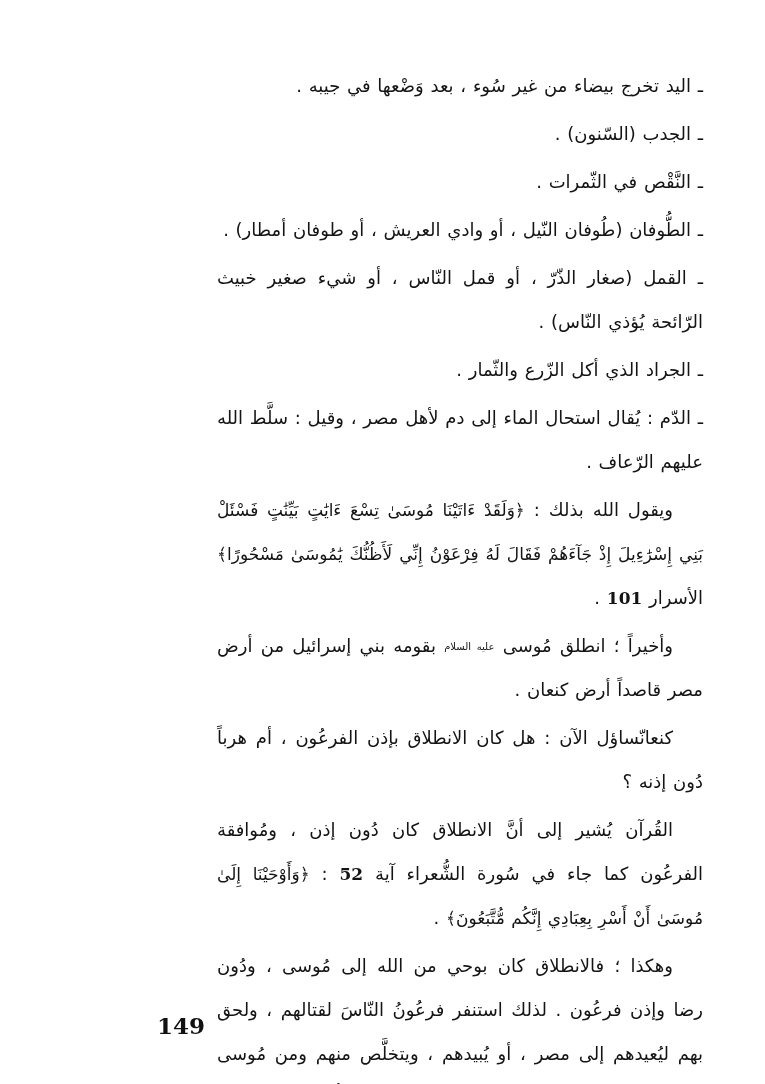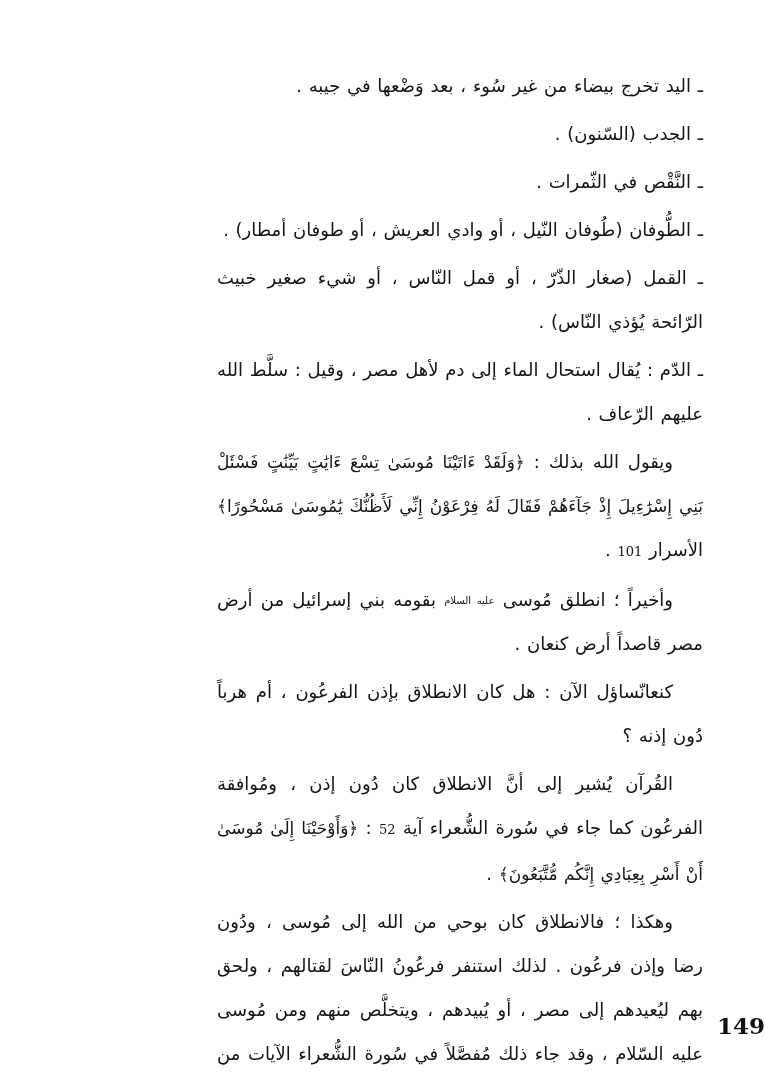--- a/index.html
+++ b/index.html
@@ -42,29 +42,29 @@
   }
   .honorific {
     font-size: 10px;
     line-height: 8px;
     letter-spacing: -0.5px;
     vertical-align: 2px;
     white-space: nowrap;
   }
   .num {
     font-family: "DejaVu Serif", serif;
-    font-weight: normal;
-    font-size: 13px;
+    font-weight: bold;
+    font-size: 17px;
   }
   .page-number {
     position: absolute;
     top: 1012px;
     left: 0;
     right: 0;
-    text-align: right;
+    text-align: left;
     direction: ltr;
     font-family: "DejaVu Serif", serif;
     font-weight: bold;
     font-size: 23px;
     color: #111111;
   }
 </style>
 </head>
 <body>
 
@@ -74,20 +74,21 @@
     <p class="li"><span>ـ اليد تخرج بيضاء من غير سُوء ، بعد وَضْعها في جيبه .</span></p>
 
     <p class="li"><span>ـ الجدب (السّنون) .</span></p>
 
     <p class="li"><span>ـ النَّقْص في الثّمرات .</span></p>
 
     <p class="li"><span>ـ الطُّوفان (طُوفان النّيل ، أو وادي العريش ، أو طوفان أمطار) .</span></p>
 
     <p class="li"><span>ـ القمل (صغار الذّرّ ، أو قمل النّاس ، أو شيء صغير خبيث الرّائحة يُؤذي النّاس) .</span></p>
 
+    <p class="li"><span>ـ الجراد الذي أكل الزّرع والثّمار .</span></p>
 
 
     <p class="li"><span>ـ الدّم : يُقال استحال الماء إلى دم لأهل مصر ، وقيل : سلَّط الله عليهم الرّعاف .</span></p>
 
     <p class="para"><span>ويقول الله بذلك : </span><span class="quran">﴿وَلَقَدْ ءَاتَيْنَا مُوسَىٰ تِسْعَ ءَايَٰتٍ بَيِّنَٰتٍ فَسْئَلْ بَنِي إِسْرَٰءِيلَ إِذْ جَآءَهُمْ فَقَالَ لَهُ فِرْعَوْنُ إِنِّي لَأَظُنُّكَ يَٰمُوسَىٰ مَسْحُورًا﴾</span><span> الأسرار <span class="num">101</span> .</span></p>
 
 
     <p class="para"><span>وأخيراً ؛ انطلق مُوسى </span><span class="honorific">عليه السلام</span><span> بقومه بني إسرائيل من أرض مصر قاصداً أرض كنعان .</span></p>
 
     <p class="para"><span>كنعانّساؤل الآن : هل كان الانطلاق بإذن الفرعُون ، أم هرباً دُون إذنه ؟</span></p>

